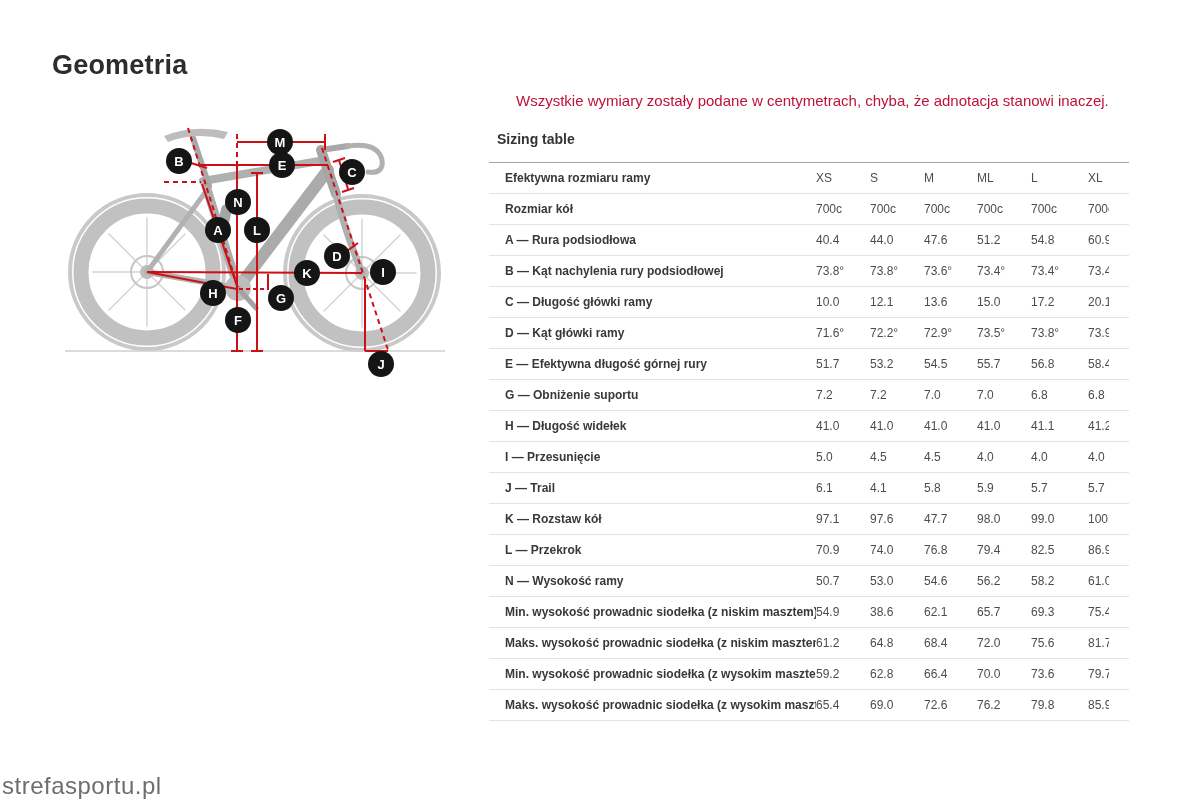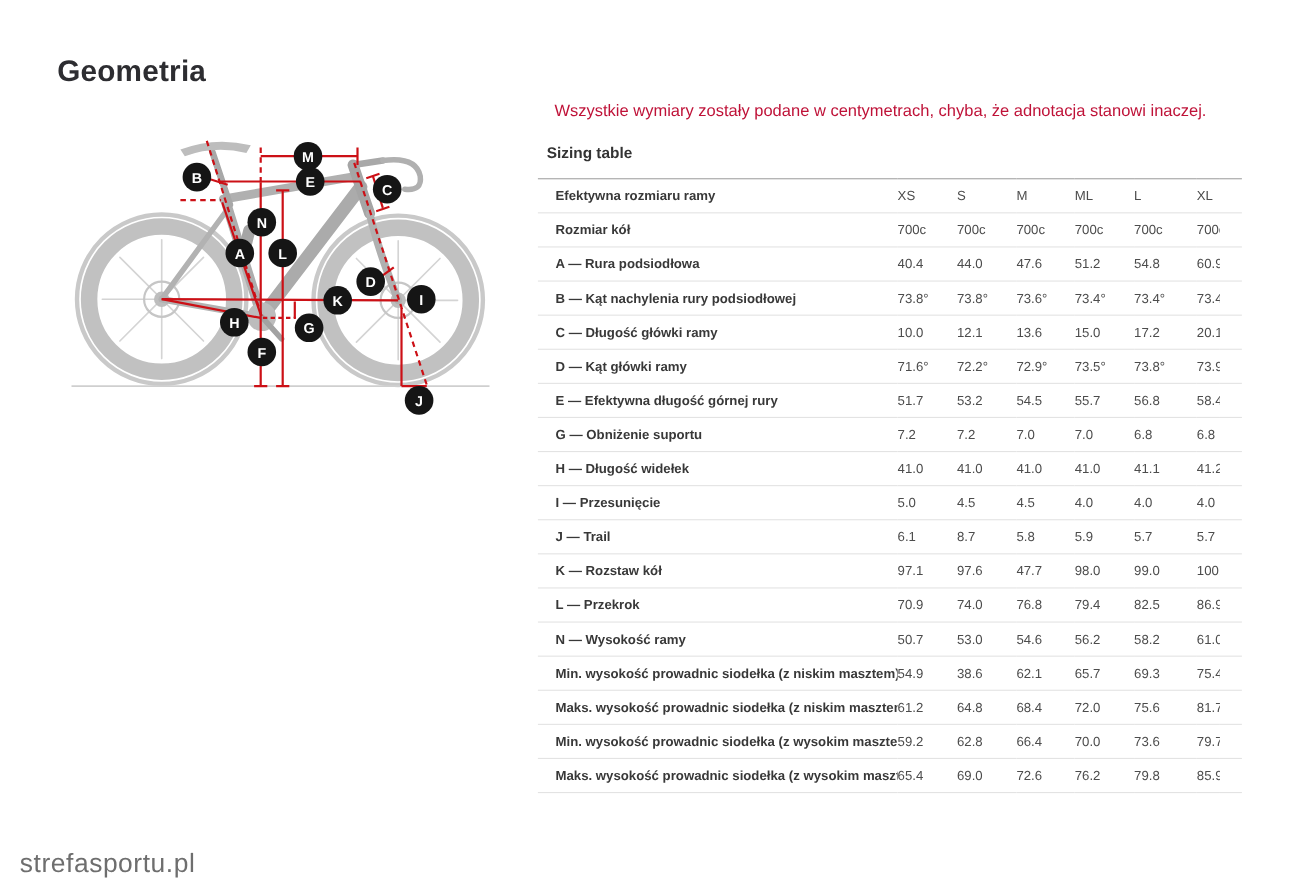--- a/index.html
+++ b/index.html
@@ -11,35 +11,35 @@
                 color:#2d2d31; letter-spacing:0.2px; }
 
   
   .diagram { position:absolute; left:60px; top:108px; width:390px; height:268px; }
   .diagram svg { position:absolute; left:0; top:0; }
   .marker { position:absolute; width:26px; height:26px; border-radius:50%;
             background:#151515; color:#fff; font-size:13px; font-weight:bold;
             display:flex; align-items:center; justify-content:center; z-index:3; }
 
   
-  .note { position:absolute; left:504px; top:92px; width:660px; font-size:15px;
+  .note { position:absolute; left:516px; top:92px; width:660px; font-size:15px;
           color:#bf1238; }
   .table-heading { position:absolute; left:497px; top:131px; font-size:14px;
                    font-weight:bold; color:#333; }
   .sizing { position:absolute; left:489px; top:162px; width:640px;
             border-collapse:collapse; table-layout:fixed;
             border-top:1px solid #a3a3a3; }
   .sizing td { height:31px; border-bottom:1px solid #e3e3e3; font-size:12px;
                vertical-align:middle; text-align:left; white-space:nowrap;
                overflow:hidden; }
   .sizing td.lbl { padding-left:16px; color:#383838; font-weight:bold; }
   .sizing td.val { color:#4c4c4c; font-weight:normal; }
 
   .watermark { position:absolute; left:2px; top:772px; font-size:24px;
-               color:#6e6e6e; letter-spacing:0.5px;margin-left:16px; }
+               color:#6e6e6e; letter-spacing:0.5px; }
 </style>
 </head>
 <body>
 
 <div class="page">
 
   <h1 class="page-title">Geometria</h1>
 
   <div class="diagram">
     <svg width="390" height="268" viewBox="0 0 390 268">
@@ -264,21 +264,21 @@
           <td class="val">4.5</td>
           <td class="val">4.5</td>
           <td class="val">4.0</td>
           <td class="val">4.0</td>
           <td class="val">4.0</td>
           <td class="val"></td>
         </tr>
         <tr>
           <td class="lbl">J — Trail</td>
           <td class="val">6.1</td>
-          <td class="val">8.7</td>
+          <td class="val">4.1</td>
           <td class="val">5.8</td>
           <td class="val">5.9</td>
           <td class="val">5.7</td>
           <td class="val">5.7</td>
           <td class="val"></td>
         </tr>
         <tr>
           <td class="lbl">K — Rozstaw kół</td>
           <td class="val">97.1</td>
           <td class="val">97.6</td>

